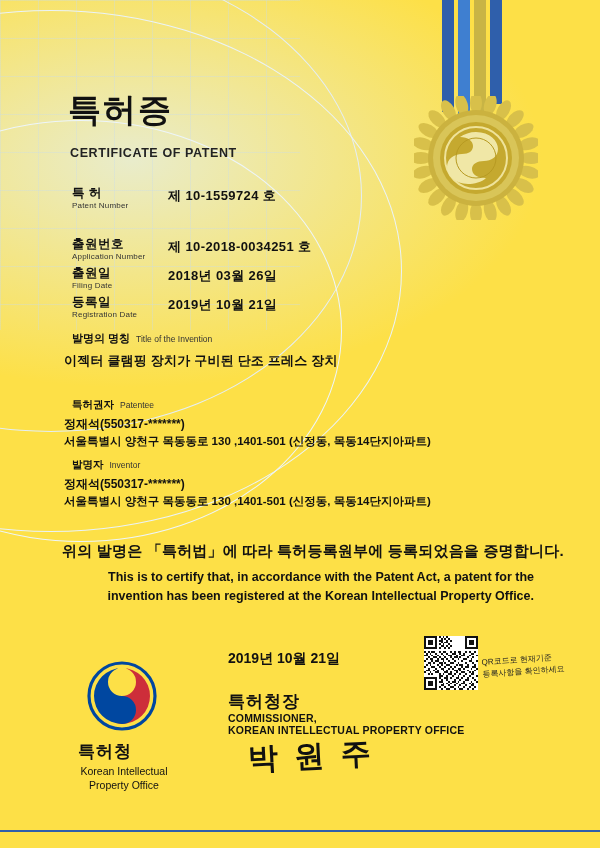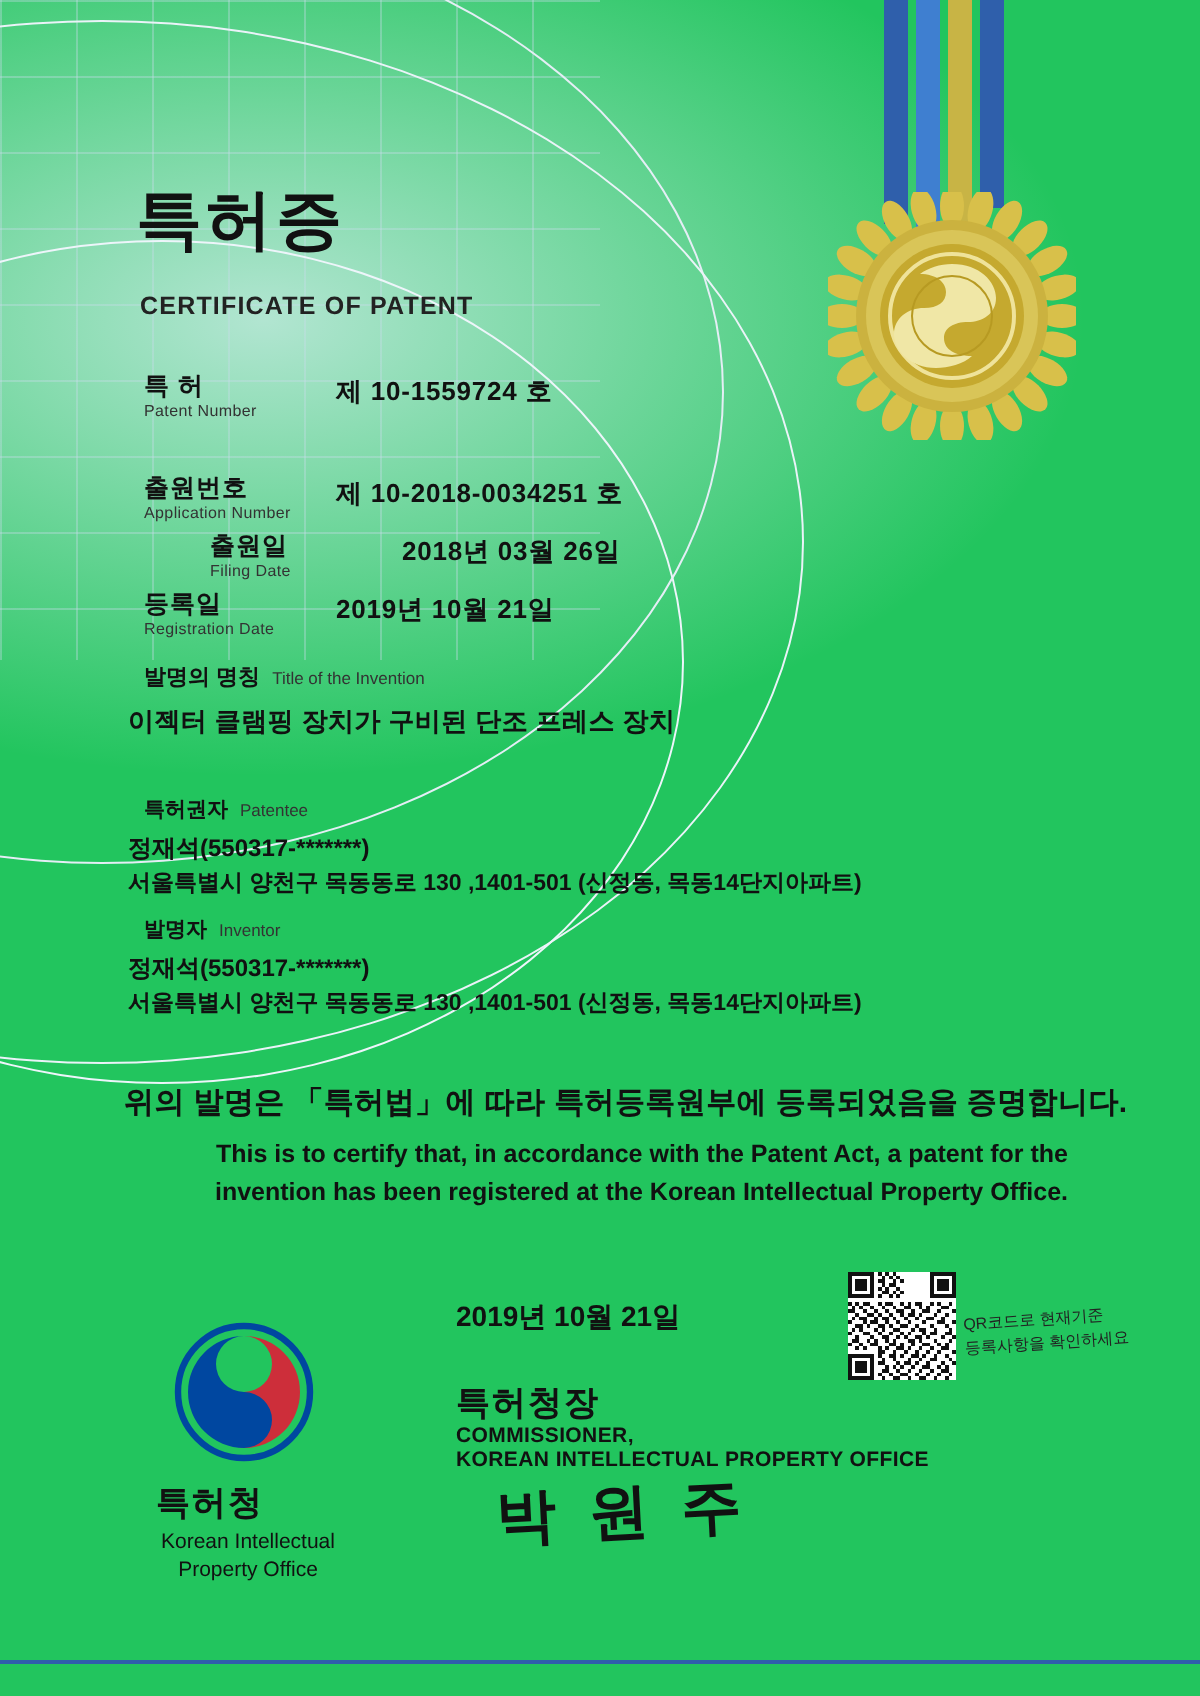--- a/index.html
+++ b/index.html
@@ -8,21 +8,21 @@
     background: #ffffff;
   }
   body {
     font-family: "Liberation Sans", sans-serif;
   }
   .page {
     position: relative;
     width: 600px;
     height: 848px;
     margin: 0 auto;
-    background: #22c55e;
+    background: #fde047;
     overflow: hidden;
     box-sizing: border-box;
   }
   
   .bg-swoosh {
     position: absolute;
     border-radius: 50%;
     border: 1px solid #dfeaf2;
     pointer-events: none;
   }
@@ -118,21 +118,21 @@
     left: 96px;
     top: 1px;
     white-space: nowrap;
     font-size: 13px;
     font-weight: bold;
     color: #111;
     letter-spacing: 0.4px;
   }
   .field.f-patent   { top: 186px; }
   .field.f-app      { top: 237px; }
-  .field.f-filing   { top: 266px; margin-left: 33px; }
+  .field.f-filing   { top: 266px; }
   .field.f-reg      { top: 295px; }
 
   
   .inv-head {
     position: absolute;
     left: 72px;
     top: 331px;
     font-size: 11px;
     font-weight: bold;
     color: #111;

